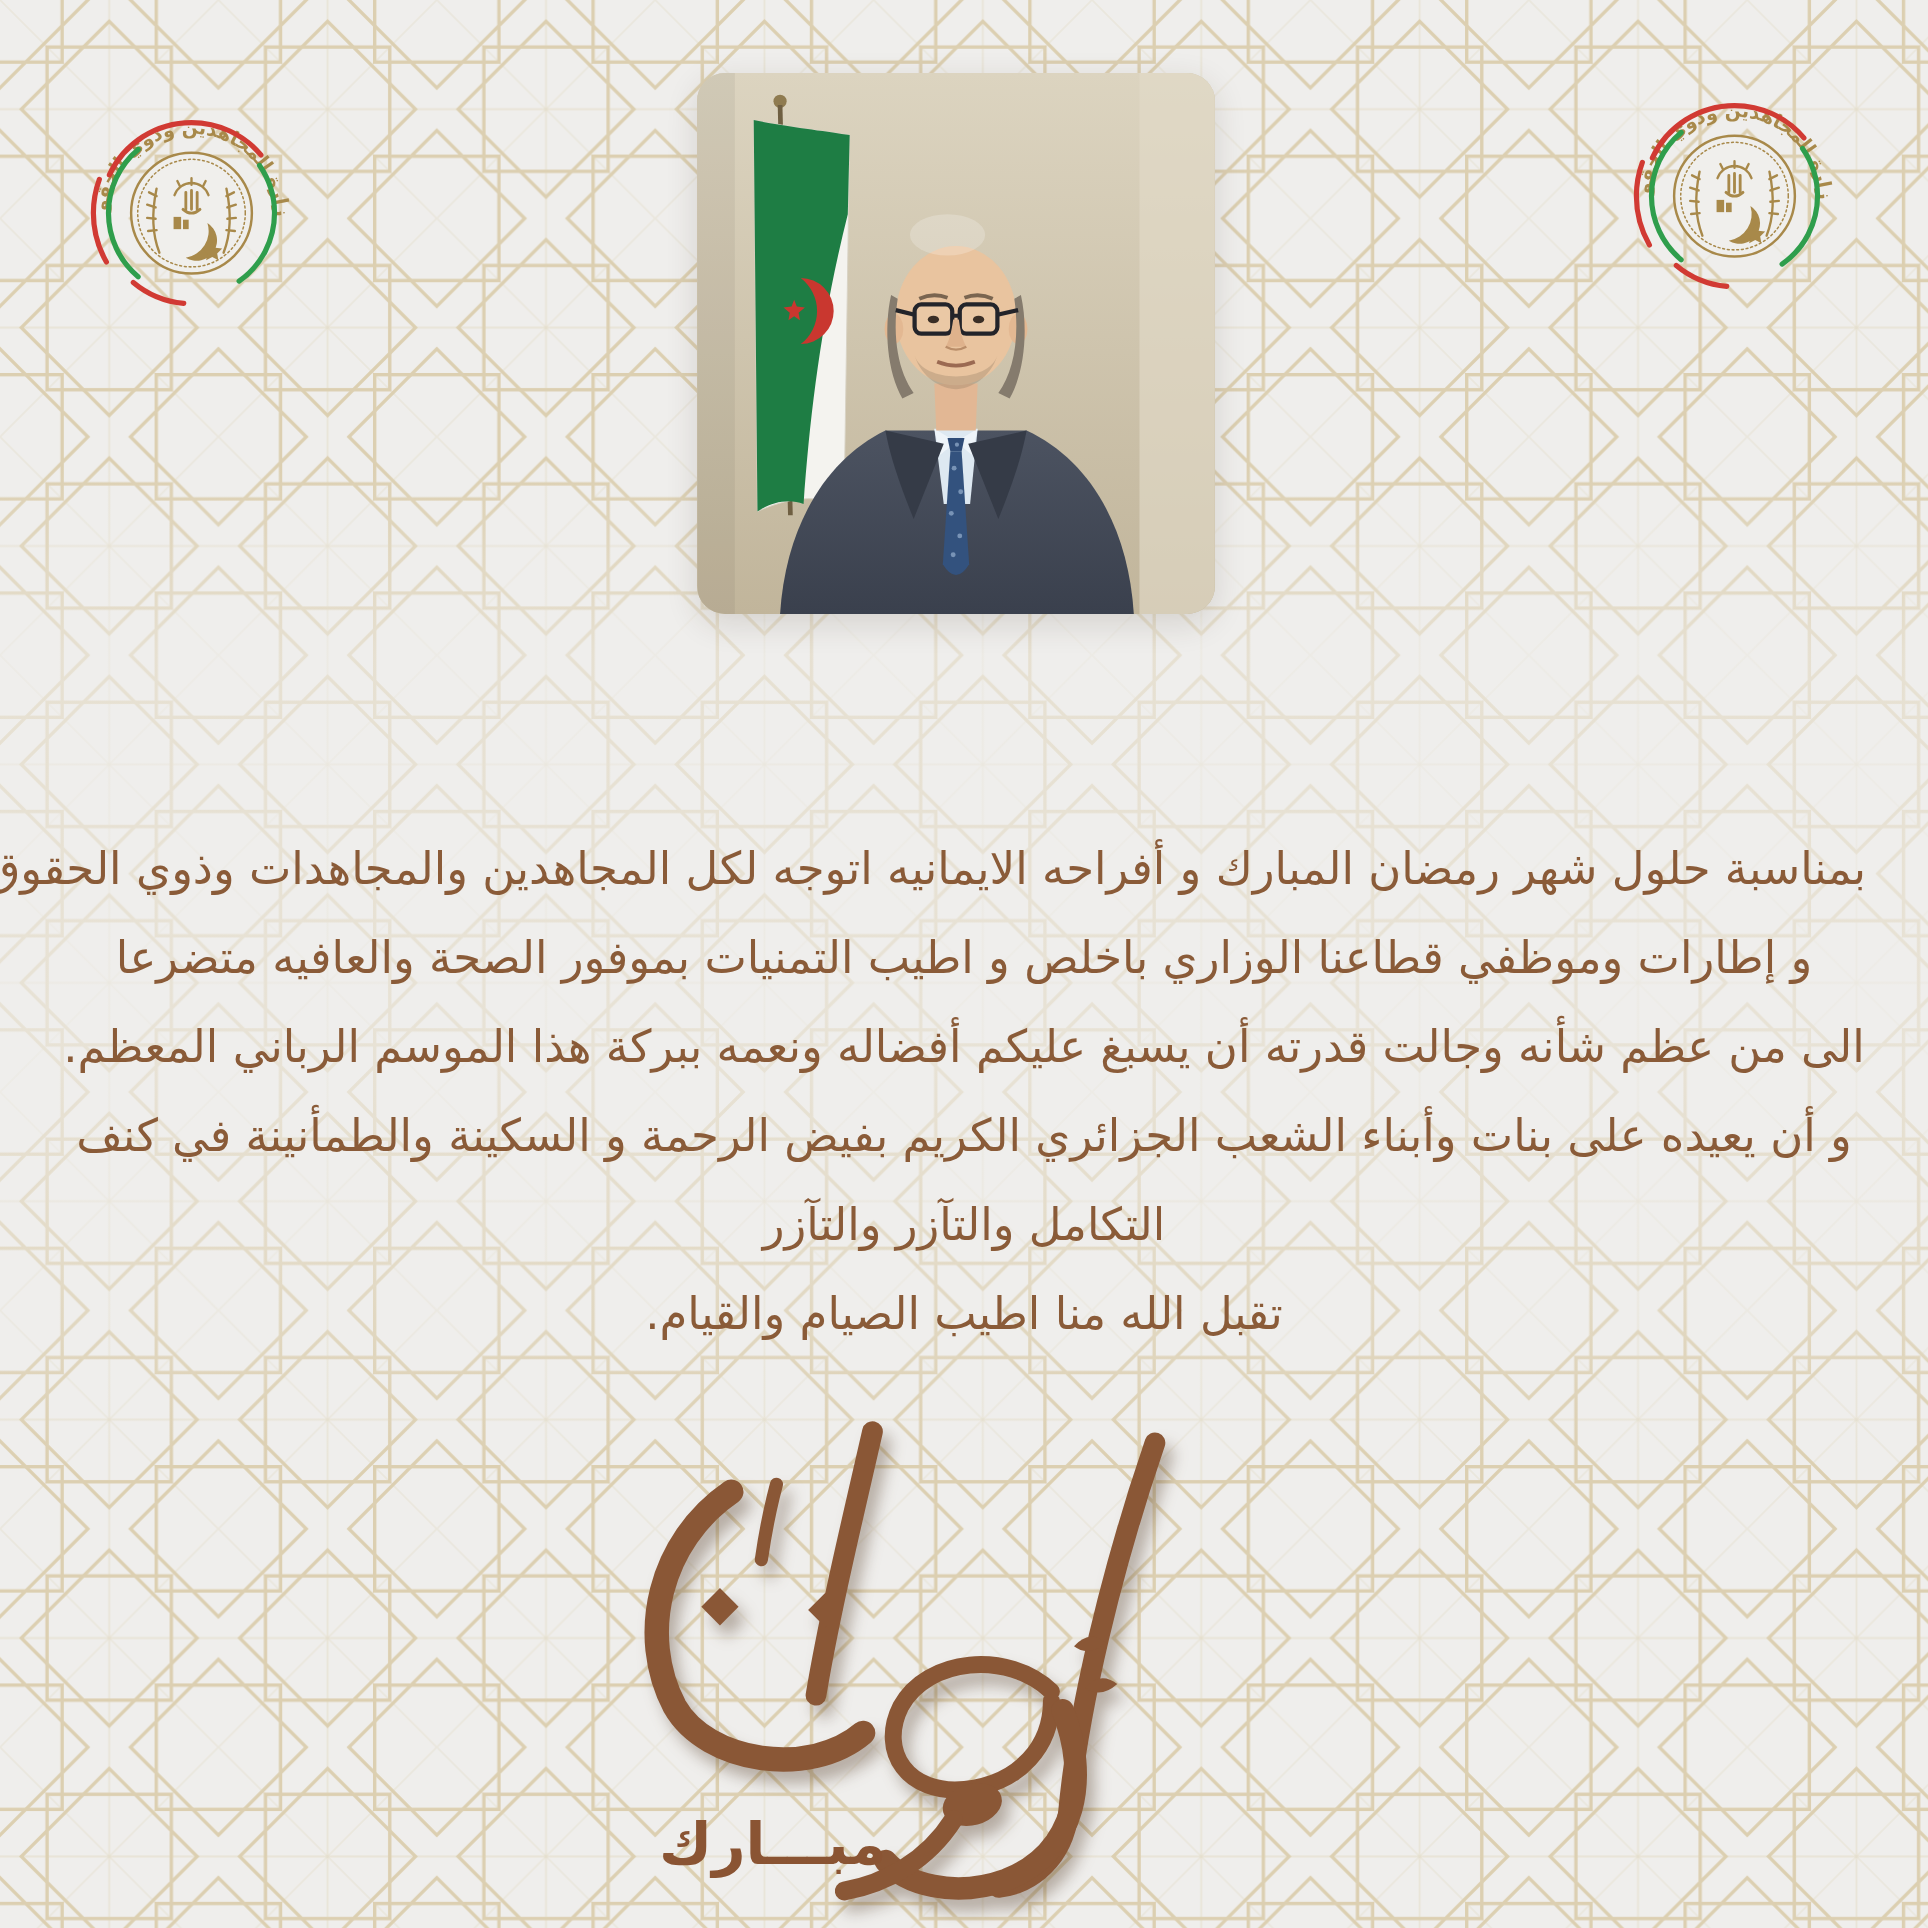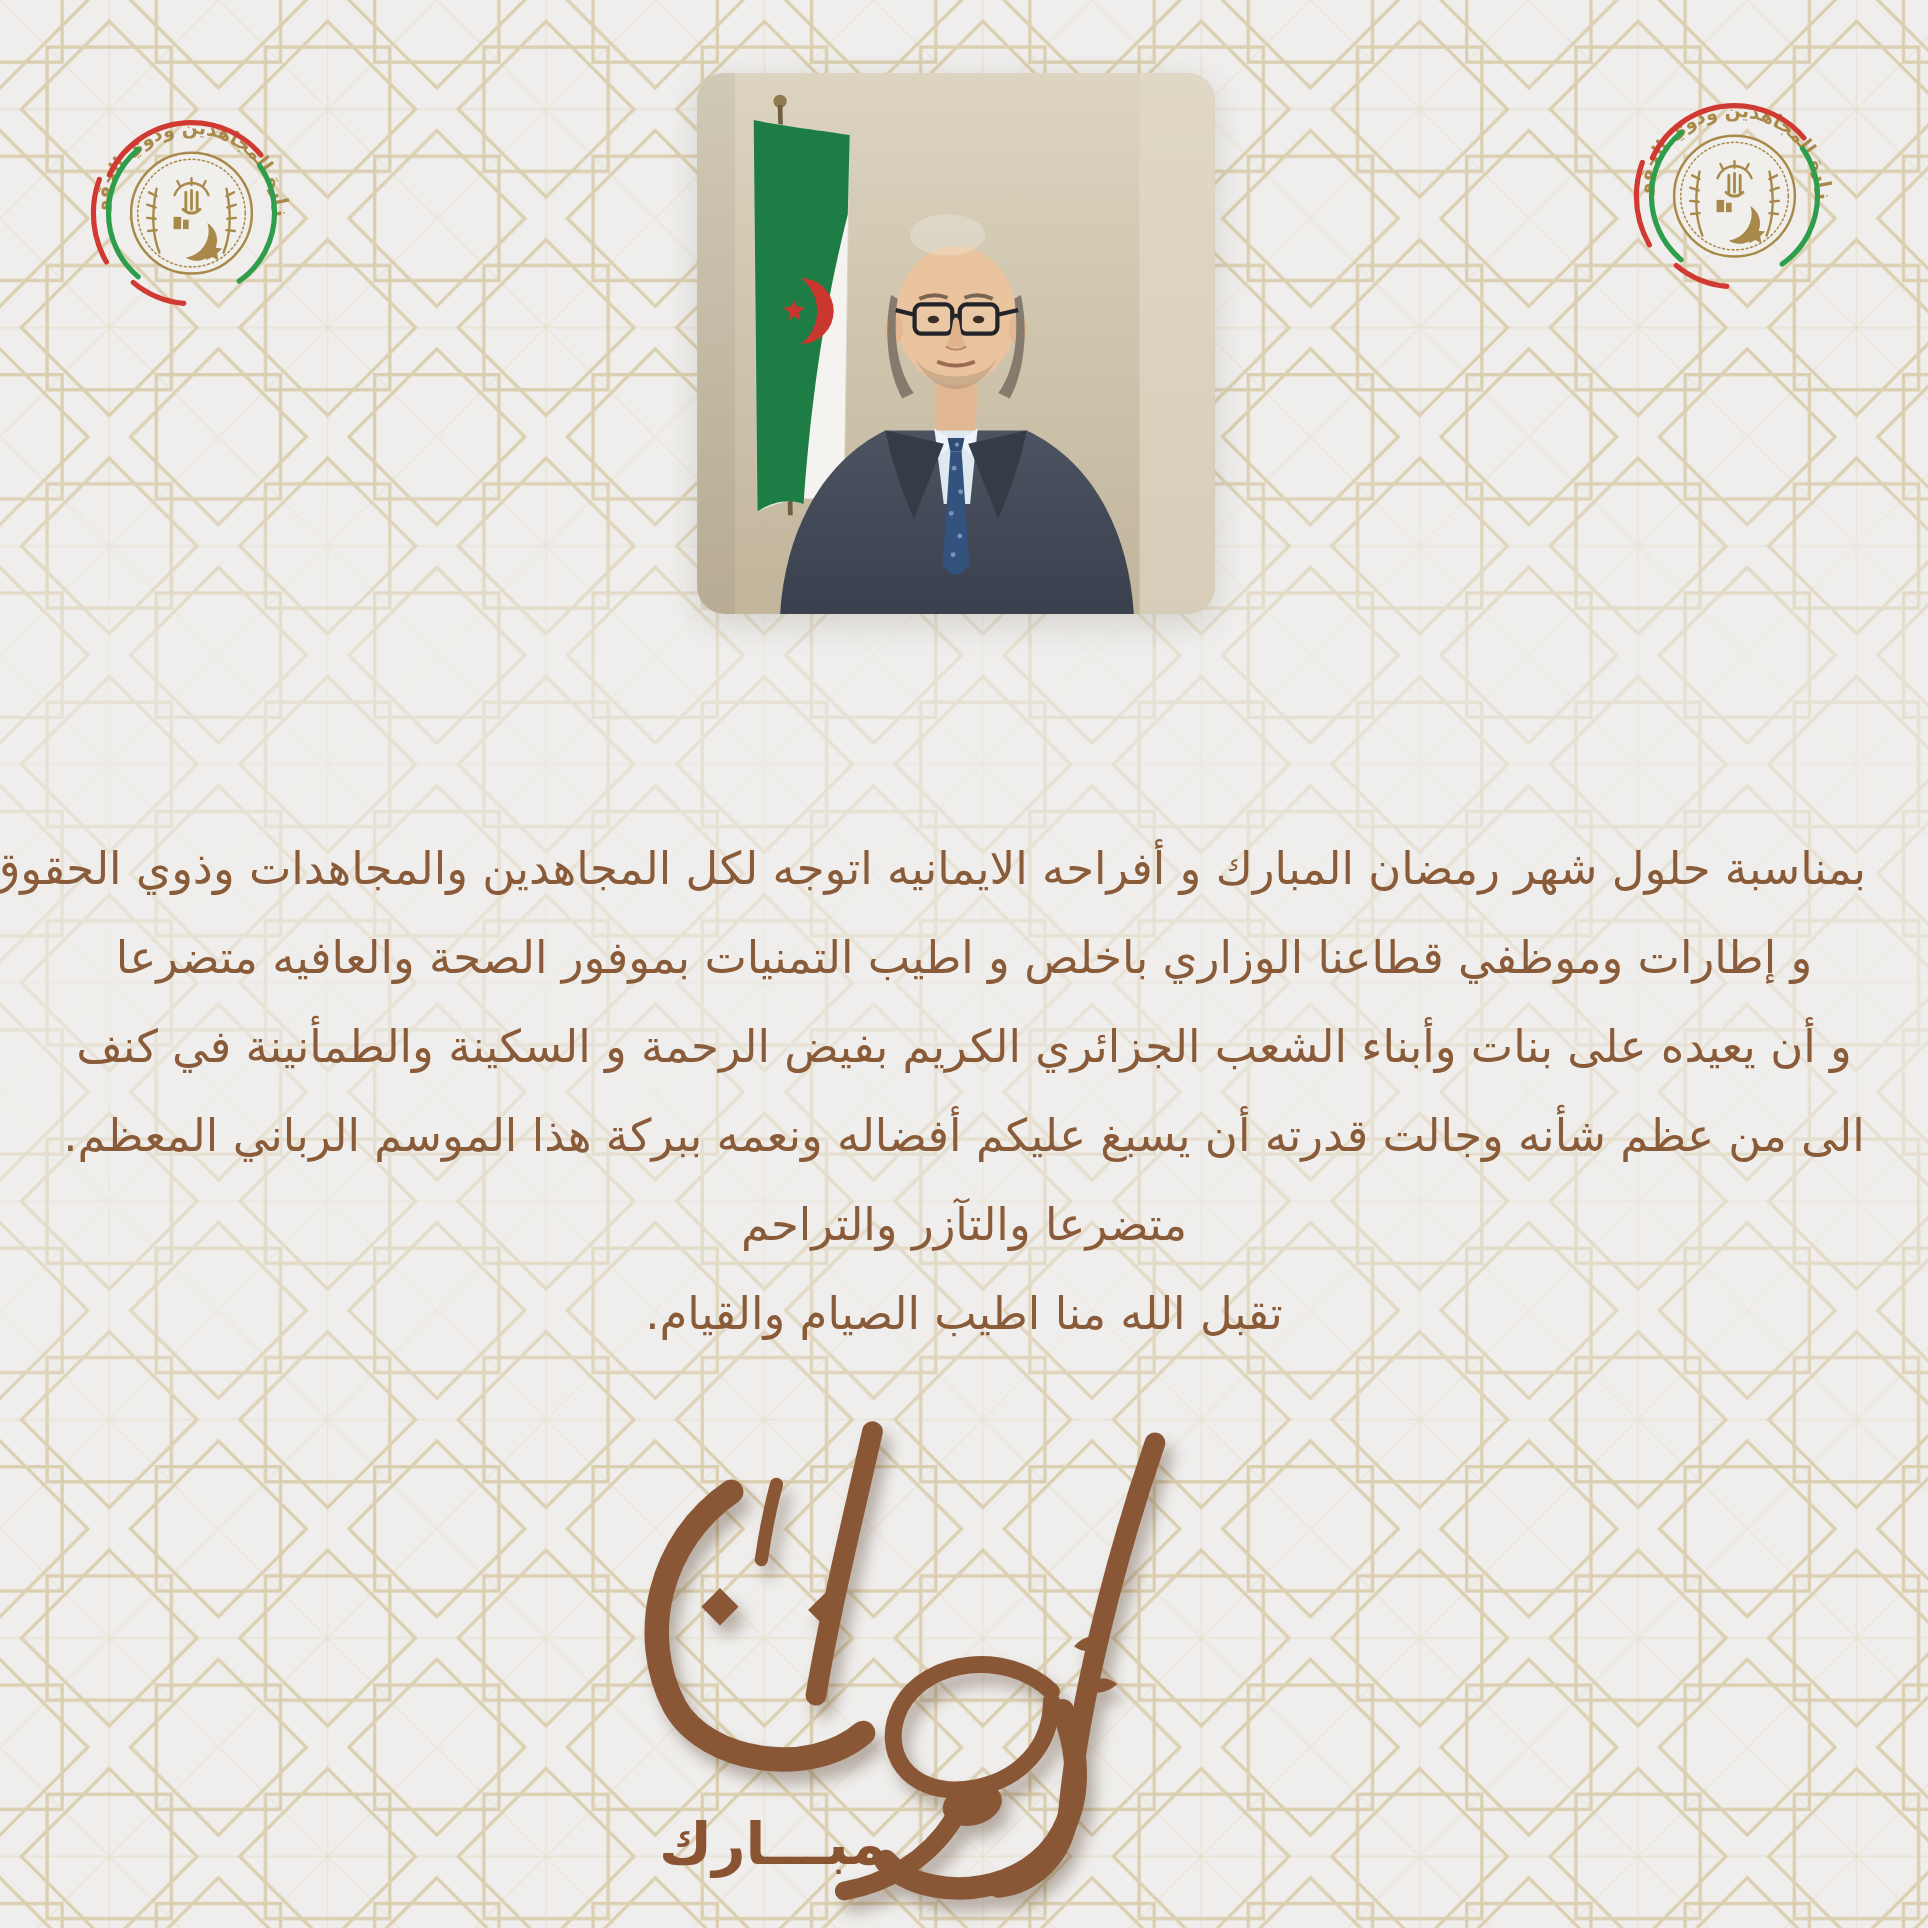--- a/index.html
+++ b/index.html
@@ -213,23 +213,23 @@
         <path d="M 264,291 Q 275,297 286,291" stroke="#b98d69" stroke-width="2.5" fill="none"></path>
         <path d="M 255,307 Q 275,315 295,307" stroke="#9b6a52" stroke-width="4" fill="none"></path>
       </g>
     </svg>
   </div>
 
 
   <div class="message">
     <p>بمناسبة حلول شهر رمضان المبارك و أفراحه الايمانيه اتوجه لكل المجاهدين والمجاهدات وذوي الحقوق</p>
     <p>و إطارات وموظفي قطاعنا الوزاري باخلص و اطيب التمنيات بموفور الصحة والعافيه متضرعا</p>
+    <p>الى من عظم شأنه وجالت قدرته أن يسبغ عليكم أفضاله ونعمه ببركة هذا الموسم الرباني المعظم.</p>
     <p>و أن يعيده على بنات وأبناء الشعب الجزائري الكريم بفيض الرحمة و السكينة والطمأنينة في كنف</p>
-    <p>الى من عظم شأنه وجالت قدرته أن يسبغ عليكم أفضاله ونعمه ببركة هذا الموسم الرباني المعظم.</p>
-    <p>متضرعا والتآزر والتراحم</p>
+    <p>التكامل والتآزر والتآزر</p>
     <p>تقبل الله منا اطيب الصيام والقيام.</p>
   </div>
 
   <svg class="callig" viewBox="0 0 320 274" xmlns="http://www.w3.org/2000/svg" role="img" aria-label="رمضان">
     <g stroke="#8a5736" fill="none" stroke-linecap="round">
 
       <path d="M 68,44 C 30,70 18,120 38,158 C 55,188 110,196 138,172" stroke-width="13"></path>
       <rect x="55" y="98" width="14" height="14" transform="rotate(45 62 105)" fill="#8a5736" stroke="none"></rect>
 
       <path d="M 143,12 C 132,60 120,110 113,152" stroke-width="11"></path>

